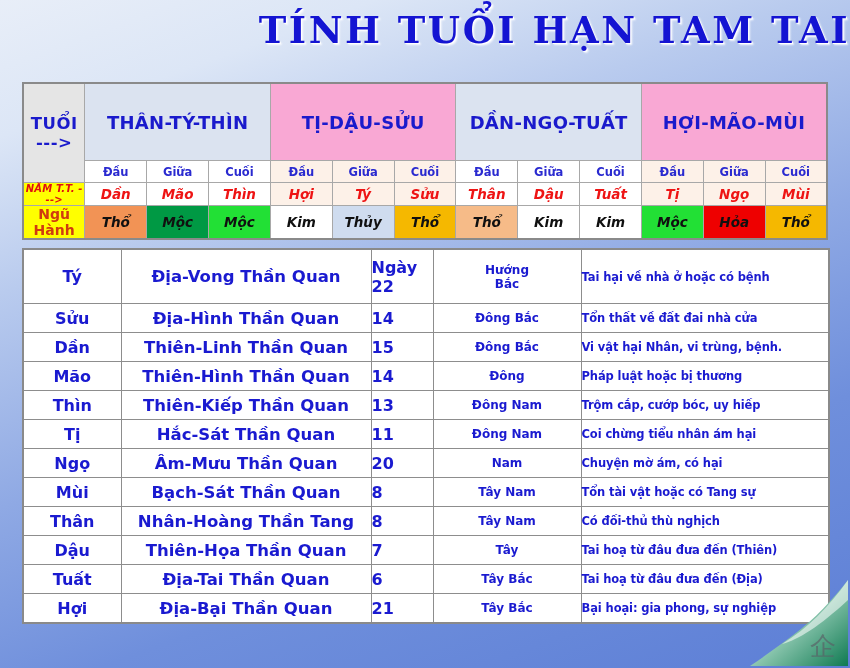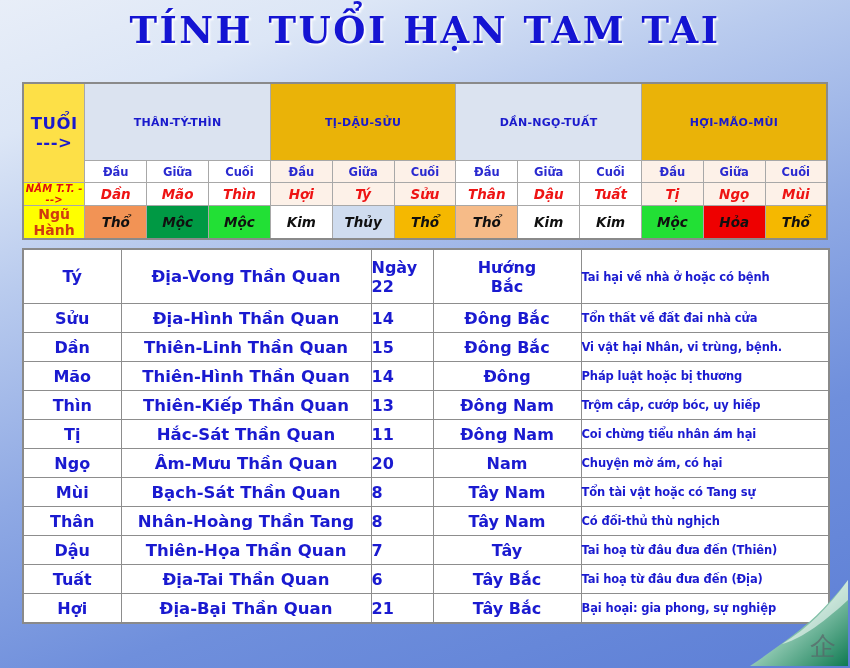--- a/index.html
+++ b/index.html
@@ -19,21 +19,21 @@
     height: 668px;
     background: linear-gradient(160deg, #e8eef8 0%, #dce6f6 14%, #b9cbee 30%, #8fa9e4 52%, #6f8fdc 72%, #5d7fd6 100%);
     overflow: hidden;
   }
 
   
   #title-bar {
     position: absolute;
     left: 0; top: 8px;
     width: 850px;
-    text-align: center;
+    text-align: right;
   }
   #title-text {
     display: inline-block;
     font-family: "DejaVu Serif", "Liberation Serif", serif;
     font-size: 37px;
     font-weight: bold;
     letter-spacing: 2.5px;
     color: #1414d2;
     text-shadow: 1px 1px 0 #ffffff, 2px 2px 2px rgba(255,255,255,0.85);
     white-space: nowrap;
@@ -49,36 +49,36 @@
     border: 2px solid #8a8a8a;
     background: #ffffff;
   }
   #top-table td {
     border: 1px solid #a8a8a8;
     text-align: center;
     vertical-align: middle;
     padding: 0;
   }
   .tt-corner {
-    background: #fde047;
+    background: #e5e5e5;
     color: #1a1acc;
     font-size: 16.5px;
     font-weight: bold;
     letter-spacing: 0.5px;
     height: 76px;
   }
   .tt-group {
-    font-size: 11px;
+    font-size: 18px;
     font-weight: bold;
     color: #1a1acc;
     letter-spacing: 0.3px;
     height: 76px;
   }
   .tt-group.blue { background: #dbe3f0; }
-  .tt-group.peach { background: #eab308; }
+  .tt-group.peach { background: #f9a8d4; }
   .tt-sub {
     font-size: 11.5px;
     font-weight: bold;
     color: #2a2ad0;
     height: 21px;
   }
   .tt-sub.blue { background: #ffffff; }
   .tt-sub.peach { background: #fdf1e8; }
 
   .tt-label {
@@ -155,21 +155,21 @@
     font-weight: bold;
     text-align: center;
   }
   .mt-day {
     color: #1a1ad0;
     font-size: 16px;
     font-weight: bold;
   }
   .mt-dir {
     color: #1a1ad0;
-    font-size: 16px;
+    font-size: 12px;
     font-weight: bold;
     text-align: center;
   }
   .mt-xui {
     color: #1a1ad0;
     font-size: 11.5px;
     font-weight: bold;
     text-align: left;
     padding-left: 6px;
     letter-spacing: -0.1px;

